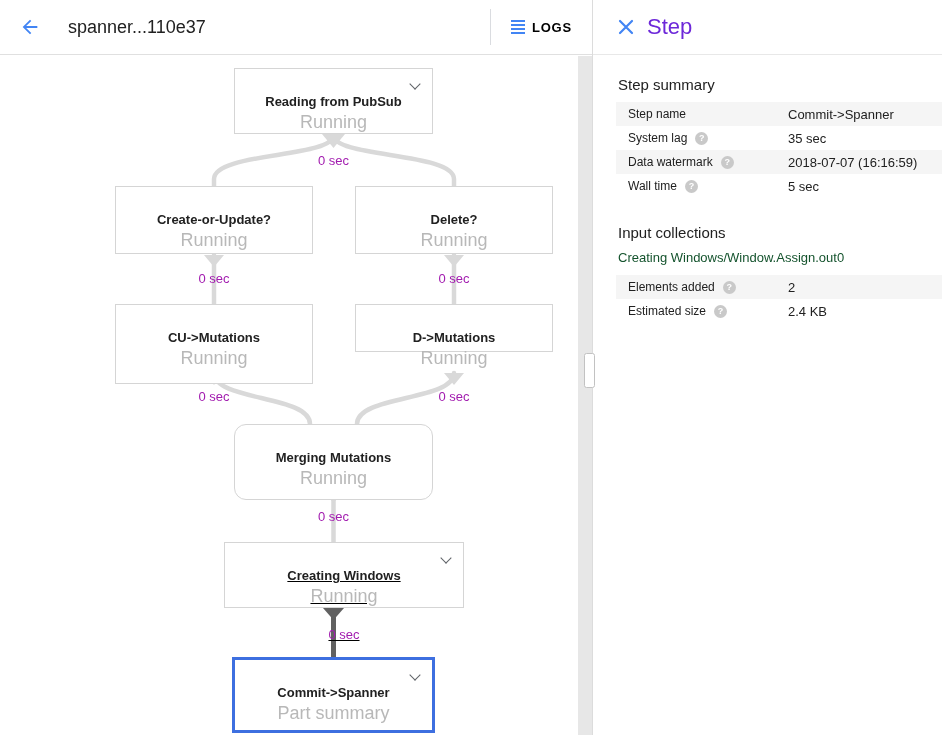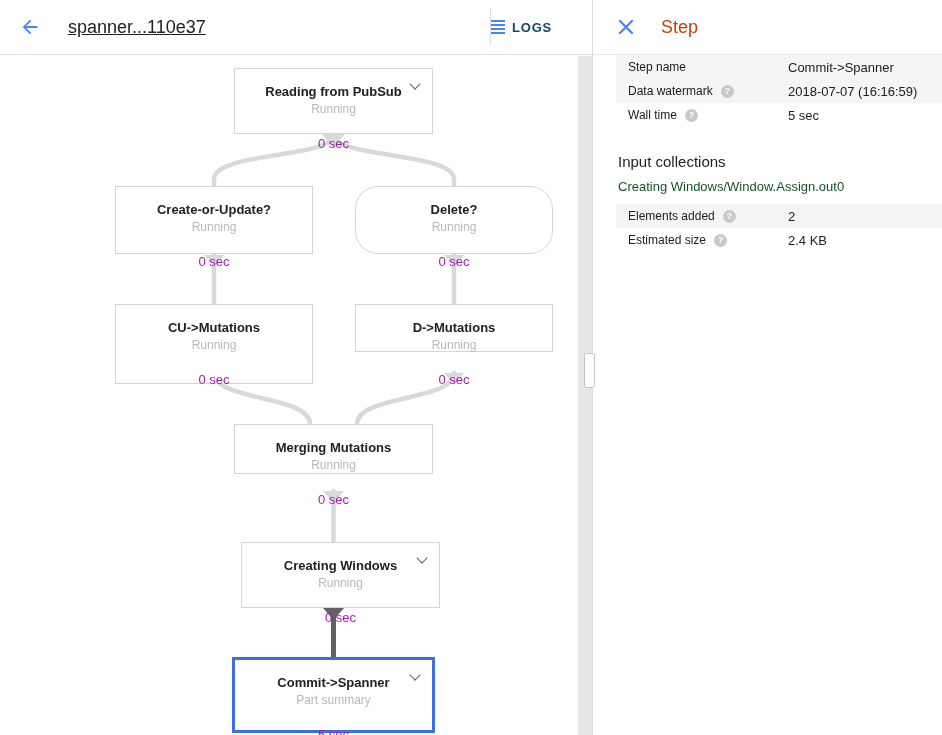--- a/index.html
+++ b/index.html
@@ -6,38 +6,38 @@
   html,body { width:942px; height:735px; }
   body { font-family:"Liberation Sans","DejaVu Sans",sans-serif; background:#fff; overflow:hidden; }
   .app { position:relative; width:942px; height:735px; background:#fff; }
 
   
   .top-header {
     position:absolute; left:0; top:0; width:592px; height:55px;
     border-bottom:1px solid #e0e0e0; display:flex; align-items:center; background:#fff;
   }
   .back-btn { margin-left:18px; width:24px; height:24px; display:flex; align-items:center; justify-content:center; cursor:pointer; }
-  .job-title { margin-left:26px; font-size:18px; color:#212121;text-decoration:underline; }
+  .job-title { margin-left:26px; font-size:18px; color:#212121; }
   .header-spacer { flex:1; }
   .logs-divider { width:1px; height:36px; background:#dadce0; }
   .logs-btn {
-    width:101px; height:100%; display:flex; align-items:center; gap:7px;
-    color:#0c4a6e; font-size:13px; font-weight:bold; letter-spacing:0.8px; cursor:pointer;
+    width:101px; height:100%; display:flex; align-items:center; justify-content:center; gap:7px;
+    color:#000000; font-size:13px; font-weight:bold; letter-spacing:0.8px; cursor:pointer;
   }
   .logs-icon { display:flex; flex-direction:column; gap:2px; }
   .logs-icon i { display:block; width:14px; height:2px; background:#4285f4; }
 
   
   .right-panel {
     position:absolute; left:592px; top:0; width:350px; height:735px;
     background:#fff; border-left:1px solid #dcdcdc;
   }
   .panel-header { height:55px; display:flex; align-items:center; border-bottom:1px solid #e8e8e8; }
   .close-btn { margin-left:23px; width:20px; height:20px; display:flex; align-items:center; justify-content:center; cursor:pointer; }
-  .panel-title { margin-left:25px; font-size:18px; color:#c2410c; }
+  .panel-title { margin-left:11px; font-size:22px; color:#6d28d9; }
 
   .section-heading { margin:21px 0 9px 25px; font-size:15px; font-weight:400; color:#212121; }
   .section-heading.second { margin-top:26px; }
   .collection-name { margin:0 0 10px 25px; font-size:13px; color:#14532d; }
 
   .kv-row {
     margin-left:23px; height:24px; display:flex; align-items:center; padding-left:12px;
     font-size:13px; color:#212121;
   }
   .kv-row.striped { background:#f5f5f5; }
@@ -55,37 +55,37 @@
   .edges { position:absolute; left:0; top:0; }
 
   .node {
     position:absolute; background:#fff; border:1px solid #d5d5d5;
     display:flex; flex-direction:column; align-items:center; cursor:pointer;
   }
   .node .stripe {
     align-self:stretch; height:7px; margin:1px 1px 0 1px;
     background:repeating-linear-gradient(135deg,#4cbb58 0 4px,#cbe356 4px 8px);
   }
-  .node .n-title { margin-top:14px; font-size:13px; font-weight:bold; color:#212121; white-space:nowrap; }
-  .node .n-status { margin-top:3px; font-size:12px; color:#b8b8b8; }
+  .node .n-title { margin-top:24px; font-size:13px; font-weight:bold; color:#212121; white-space:nowrap; }
+  .node .n-status { margin-top:3px; font-size:18px; color:#b8b8b8; }
   .node .n-time { margin-top:20px; font-size:13px; color:#a21caf; }
   .node .chev { position:absolute; top:11px; right:12px; width:10px; height:10px; cursor:pointer; }
   .node .chev::after {
     content:""; display:block; width:7px; height:7px; margin:0 auto;
     border-right:1.6px solid #5f6368; border-bottom:1.6px solid #5f6368; transform:rotate(45deg);
   }
   .node.selected { border:3px solid #3d6fe0; }
 
   #node-reading  { left:234px; top:13px;  width:199px; height:66px; }
   #node-create   { left:115px; top:131px; width:198px; height:68px; }
-  #node-delete   { left:355px; top:131px; width:198px; height:68px;border-radius:23px; }
+  #node-delete   { left:355px; top:131px; width:198px; height:68px; }
   #node-cu       { left:115px; top:249px; width:198px; height:80px; }
   #node-d        { left:355px; top:249px; width:198px; height:48px; }
-  #node-merging  { left:234px; top:369px; width:199px; height:50px; }
-  #node-creating { left:241px; top:487px; width:199px; height:66px; }
+  #node-merging  { left:234px; top:369px; width:199px; height:76px;border-radius:12px; }
+  #node-creating { left:224px; top:487px; width:240px; height:66px;text-decoration:underline; }
   #node-commit   { left:232px; top:602px; width:203px; height:76px; }
 
   
   .splitter-strip { position:absolute; left:578px; top:56px; width:14px; height:679px; background:#e7e7e7; }
   .splitter-handle {
     position:absolute; left:584px; top:353px; width:11px; height:35px; background:#fff;
     border:1px solid #c2c2c2; border-radius:2.5px; z-index:5; cursor:col-resize;
   }
 </style>
 </head>
@@ -202,26 +202,34 @@
   <div class="right-panel">
     <div class="panel-header">
       <div class="close-btn">
         <svg width="16" height="16" viewBox="0 0 16 16">
           <path d="M2 2 L14 14 M14 2 L2 14" stroke="#4285f4" stroke-width="2.2" fill="none" stroke-linecap="round"></path>
         </svg>
       </div>
       <div class="panel-title">Step</div>
     </div>
 
+    <div class="section-heading">Step summary</div>
 
     <div class="kv-row striped">
       <span class="kv-label">
         <span>Step name</span>
       </span>
       <span class="kv-value">Commit-&gt;Spanner</span>
+    </div>
+    <div class="kv-row">
+      <span class="kv-label">
+        <span>System lag</span>
+        <span class="help"></span>
+      </span>
+      <span class="kv-value">35 sec</span>
     </div>
     <div class="kv-row striped">
       <span class="kv-label">
         <span>Data watermark</span>
         <span class="help"></span>
       </span>
       <span class="kv-value">2018-07-07 (16:16:59)</span>
     </div>
     <div class="kv-row">
       <span class="kv-label">

